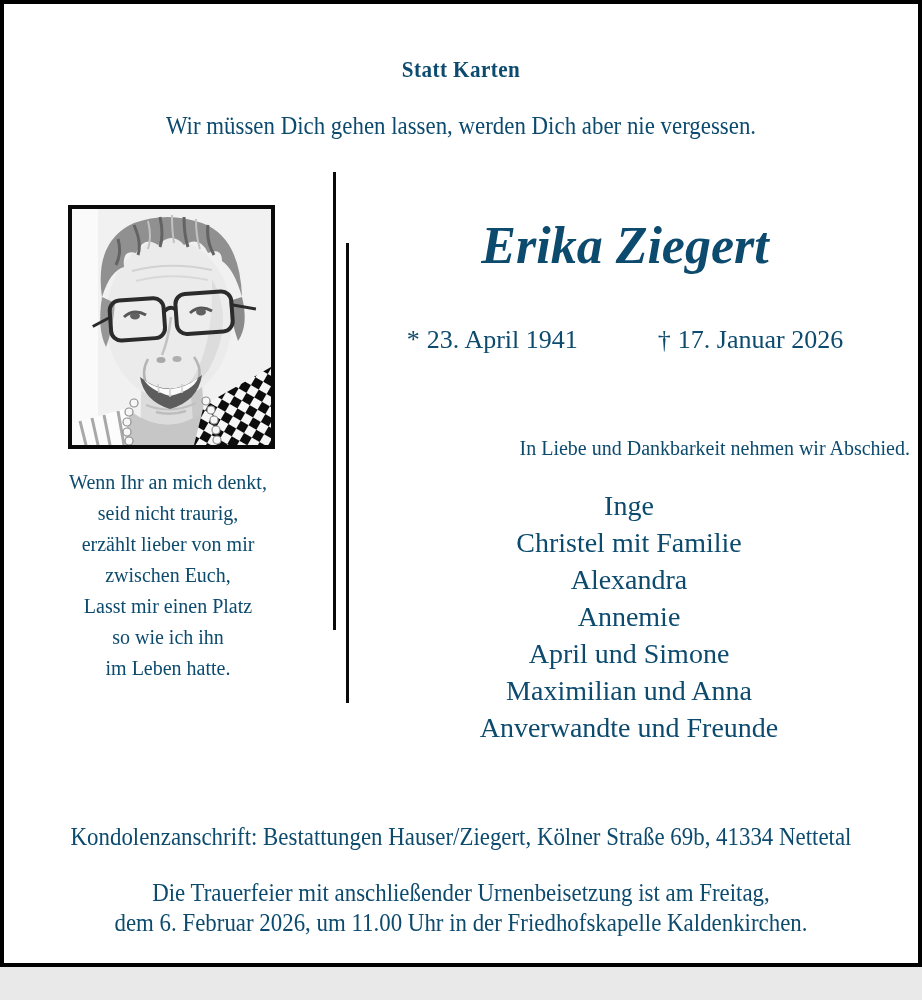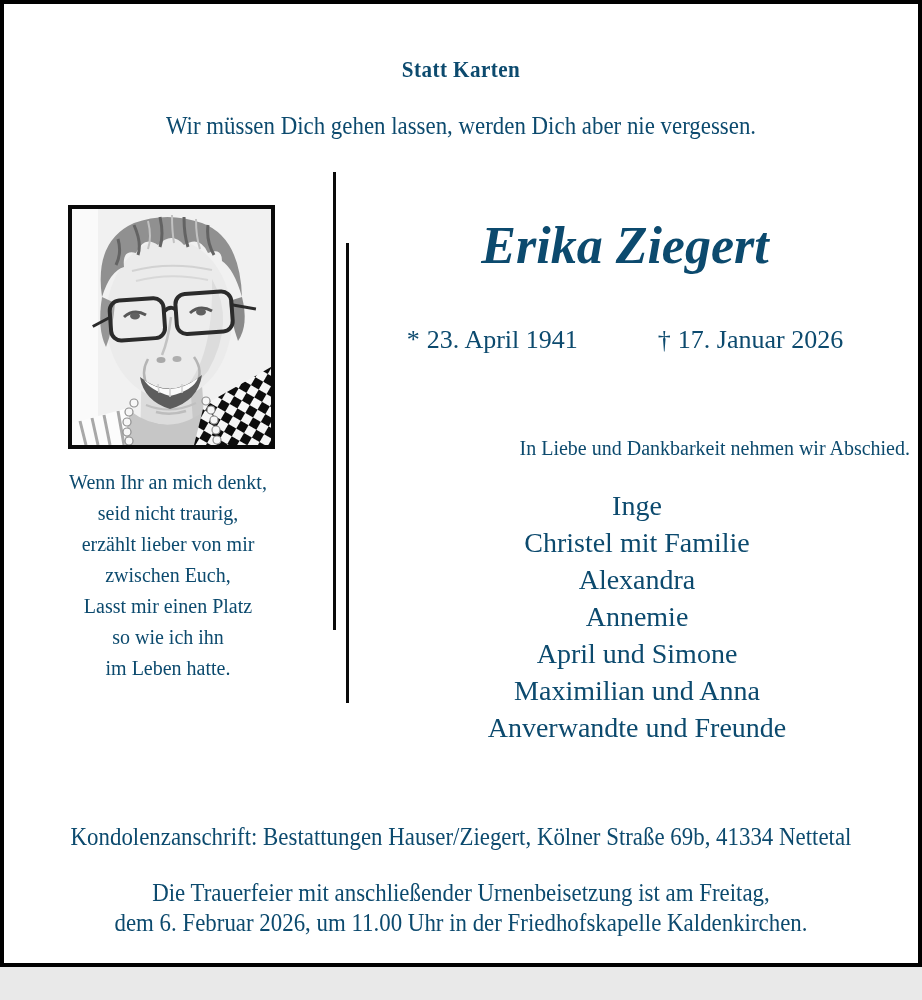--- a/index.html
+++ b/index.html
@@ -53,21 +53,21 @@
     position: absolute; top: 303px; left: 0; width: 100%;
     display: flex; justify-content: center; column-gap: 80px;
     font-size: 26px; line-height: 1; margin-top: 20px;
   }
   .dates .sym { display: inline-block; margin-right: 7px; }
   .farewell {
     position: absolute; top: 434px; left: 0; width: 100%;
     font-size: 20px; line-height: 1; text-align: right;
   }
   .mourners {
-    position: absolute; top: 483px; left: 12px; width: 100%;
+    position: absolute; top: 483px; left: 4px; width: 100%;
     font-size: 28px; line-height: 37px;
   }
 
   .condolence {
     position: absolute; top: 820px; left: 0; width: 100%;
     text-align: center; font-size: 26px; line-height: 1;
   }
   .funeral {
     position: absolute; top: 874px; left: 0; width: 100%;
     text-align: center; font-size: 26px; line-height: 30px;

